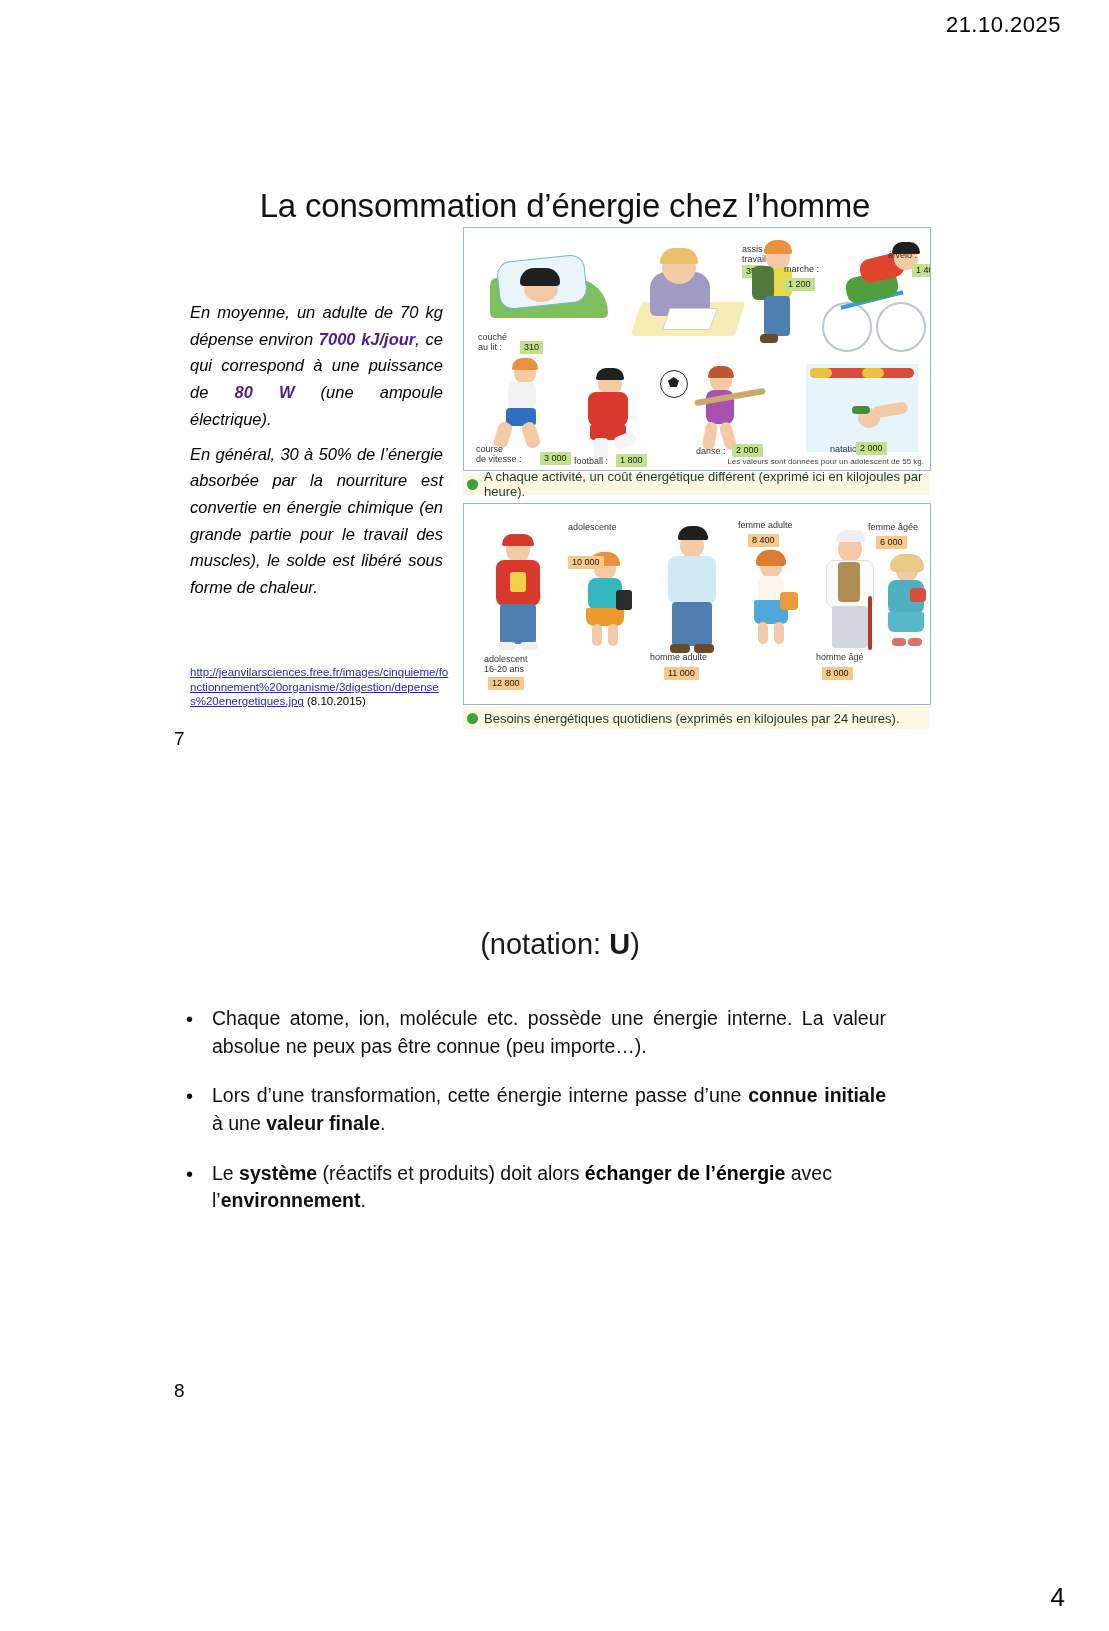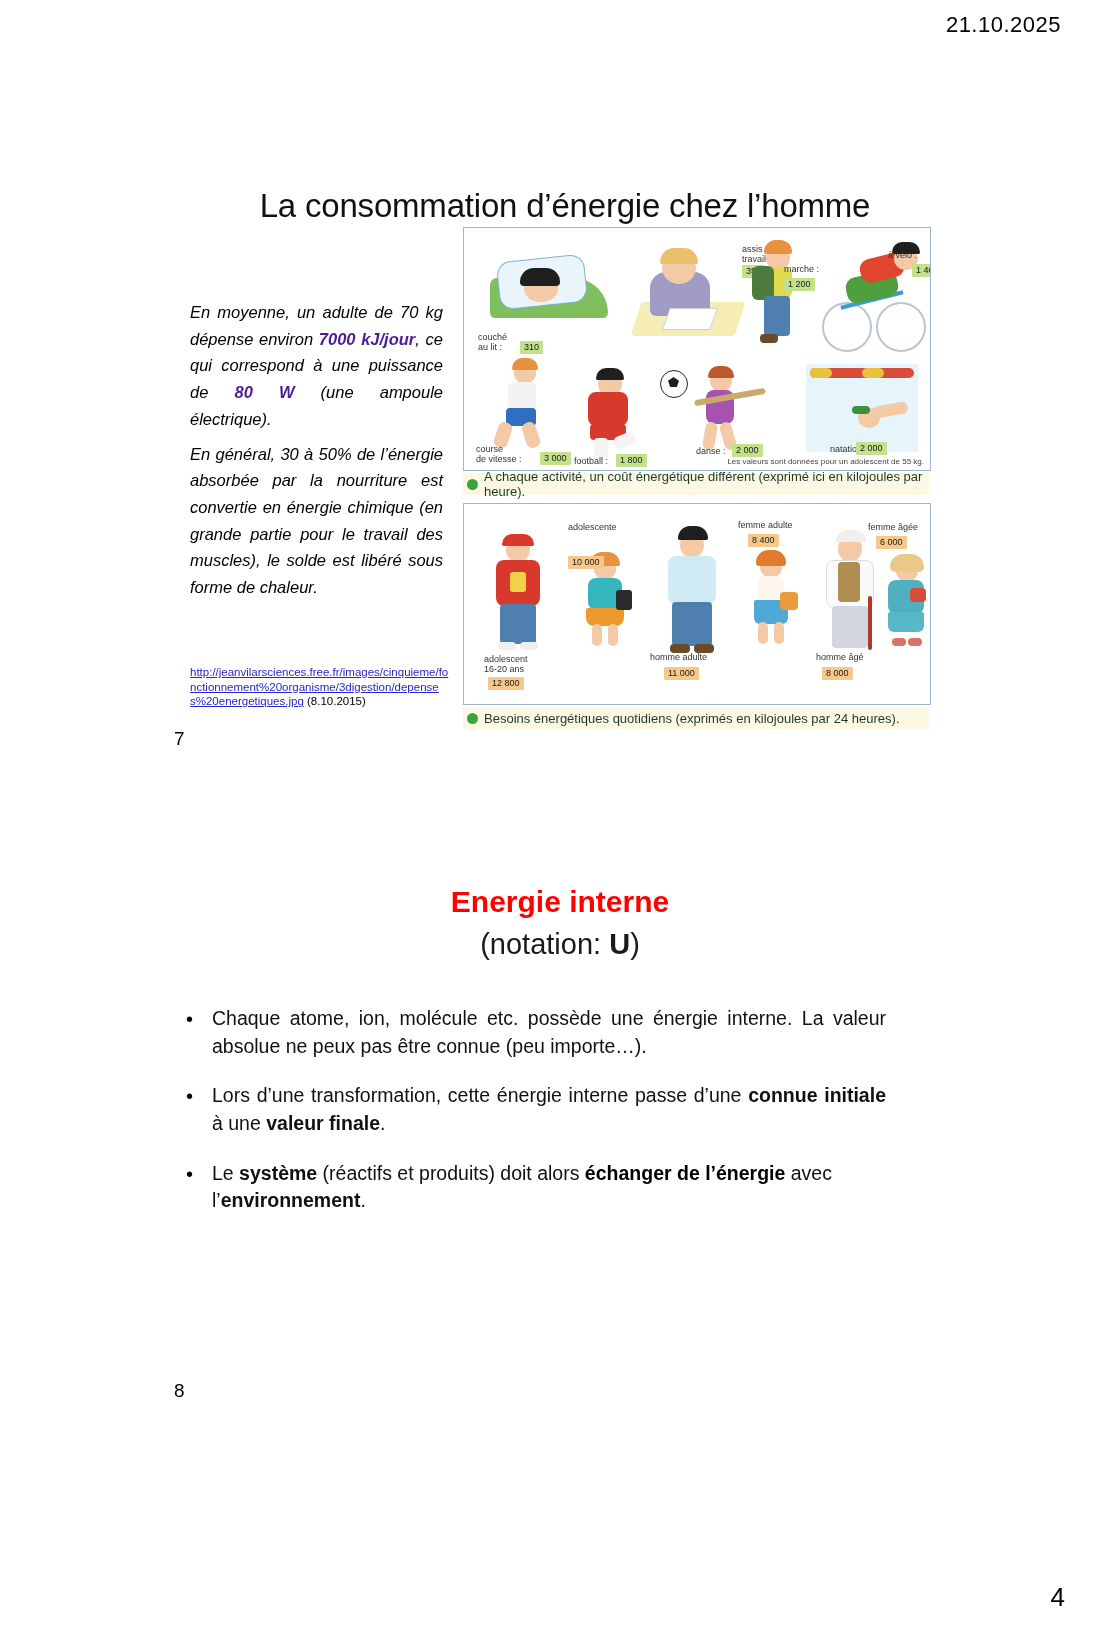--- a/index.html
+++ b/index.html
@@ -442,21 +442,20 @@
     <div class="chip chip-orange" style="left:412px;top:32px;">6 000</div>
   </div>
 
   <div class="fig-caption cap-b">
     <span class="cap-bullet"></span>
     <span class="cap-text">Besoins énergétiques quotidiens (exprimés en kilojoules par 24 heures).</span>
   </div>
 </div>
 
 <div class="slide2">
-  <div class="slide2-title">Energie interne</div>
   <div class="slide2-sub">
     <span>(notation: </span><b>U</b><span>)</span>
   </div>
 
   <div class="bullets">
 
     <div class="bullet-row">
       <div class="bullet-dot">•</div>
       <div class="bullet-body">
         <span>Chaque atome, ion, molécule etc. possède une énergie interne. La valeur absolue ne peux pas être connue (peu importe…).</span>

